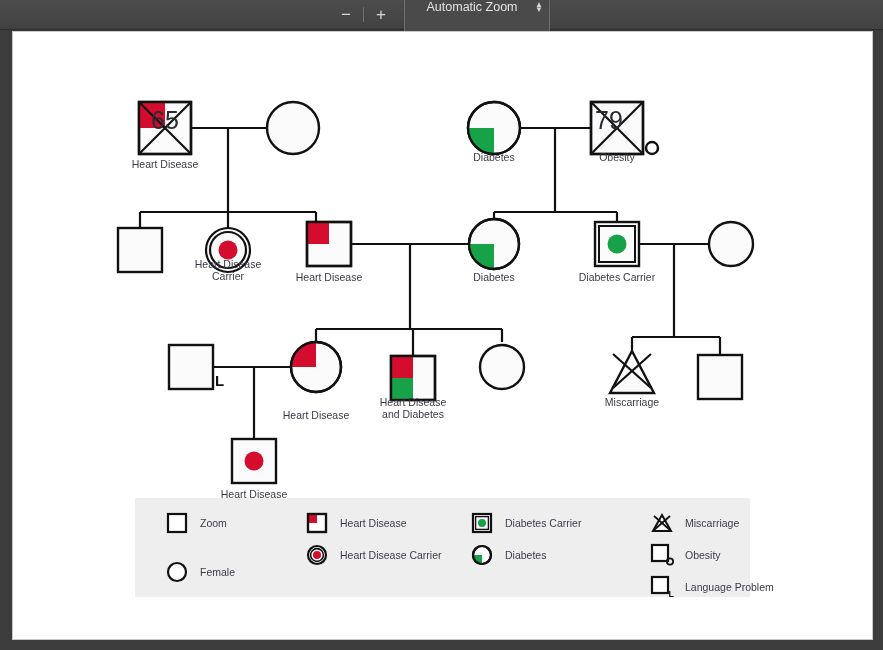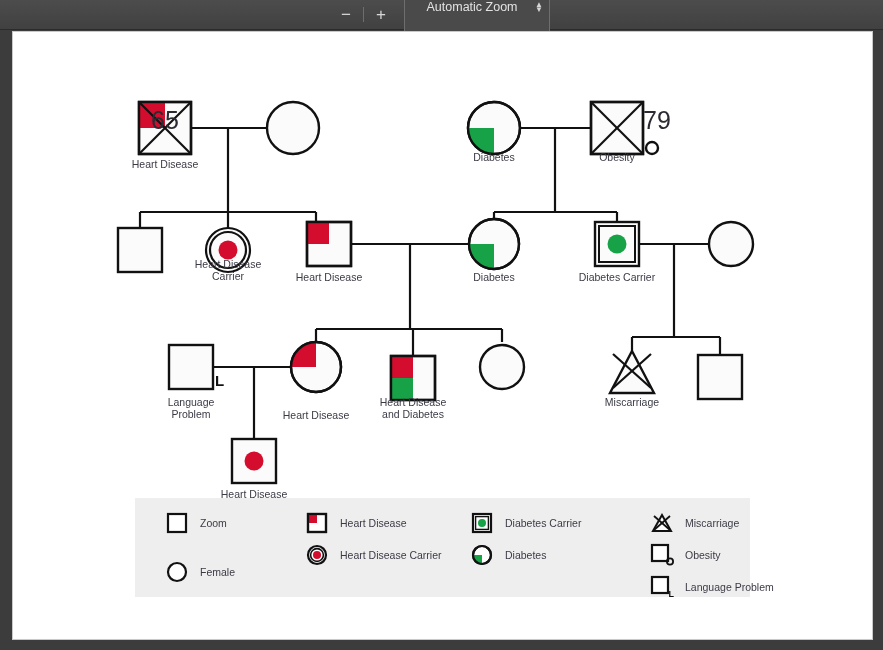--- a/index.html
+++ b/index.html
@@ -237,36 +237,34 @@
         <rect x="685" y="323" width="44" height="44" fill="#fbfbfb" stroke="#111" stroke-width="2.4"></rect>
       </g>
 
       <g>
         <rect x="219" y="407" width="44" height="44" fill="#fbfbfb" stroke="#111" stroke-width="2.4"></rect>
         <circle cx="241" cy="429" r="9.5" fill="#D40D2E"></circle>
       </g>
     </svg>
 
     <div class="age-text" style="left:126px;top:79px;width:52px;">65</div>
-    <div class="age-text" style="left:578px;top:79px;width:36px;margin-left:48px;">79</div>
+    <div class="age-text" style="left:578px;top:79px;width:36px;">79</div>
 
     <div class="mark-text" style="left:202px;top:341px;">L</div>
 
     <div class="lbl-text" style="left:92px;top:126px;width:120px;">Heart Disease</div>
     <div class="lbl-text" style="left:421px;top:119px;width:120px;">Diabetes</div>
     <div class="lbl-text" style="left:544px;top:119px;width:120px;">Obesity</div>
 
     <div class="lbl-text" style="left:155px;top:226px;width:120px;">Heart Disease
 Carrier</div>
     <div class="lbl-text" style="left:256px;top:239px;width:120px;">Heart Disease</div>
     <div class="lbl-text" style="left:421px;top:239px;width:120px;">Diabetes</div>
     <div class="lbl-text" style="left:544px;top:239px;width:120px;">Diabetes Carrier</div>
 
-    <div class="lbl-text" style="left:118px;top:364px;width:120px;">Language
-Problem</div>
     <div class="lbl-text" style="left:243px;top:377px;width:120px;">Heart Disease</div>
     <div class="lbl-text" style="left:340px;top:364px;width:120px;">Heart Disease
 and Diabetes</div>
     <div class="lbl-text" style="left:559px;top:364px;width:120px;">Miscarriage</div>
 
     <div class="lbl-text" style="left:181px;top:456px;width:120px;">Heart Disease
 Carrier</div>
 
     <div id="legend">
 

